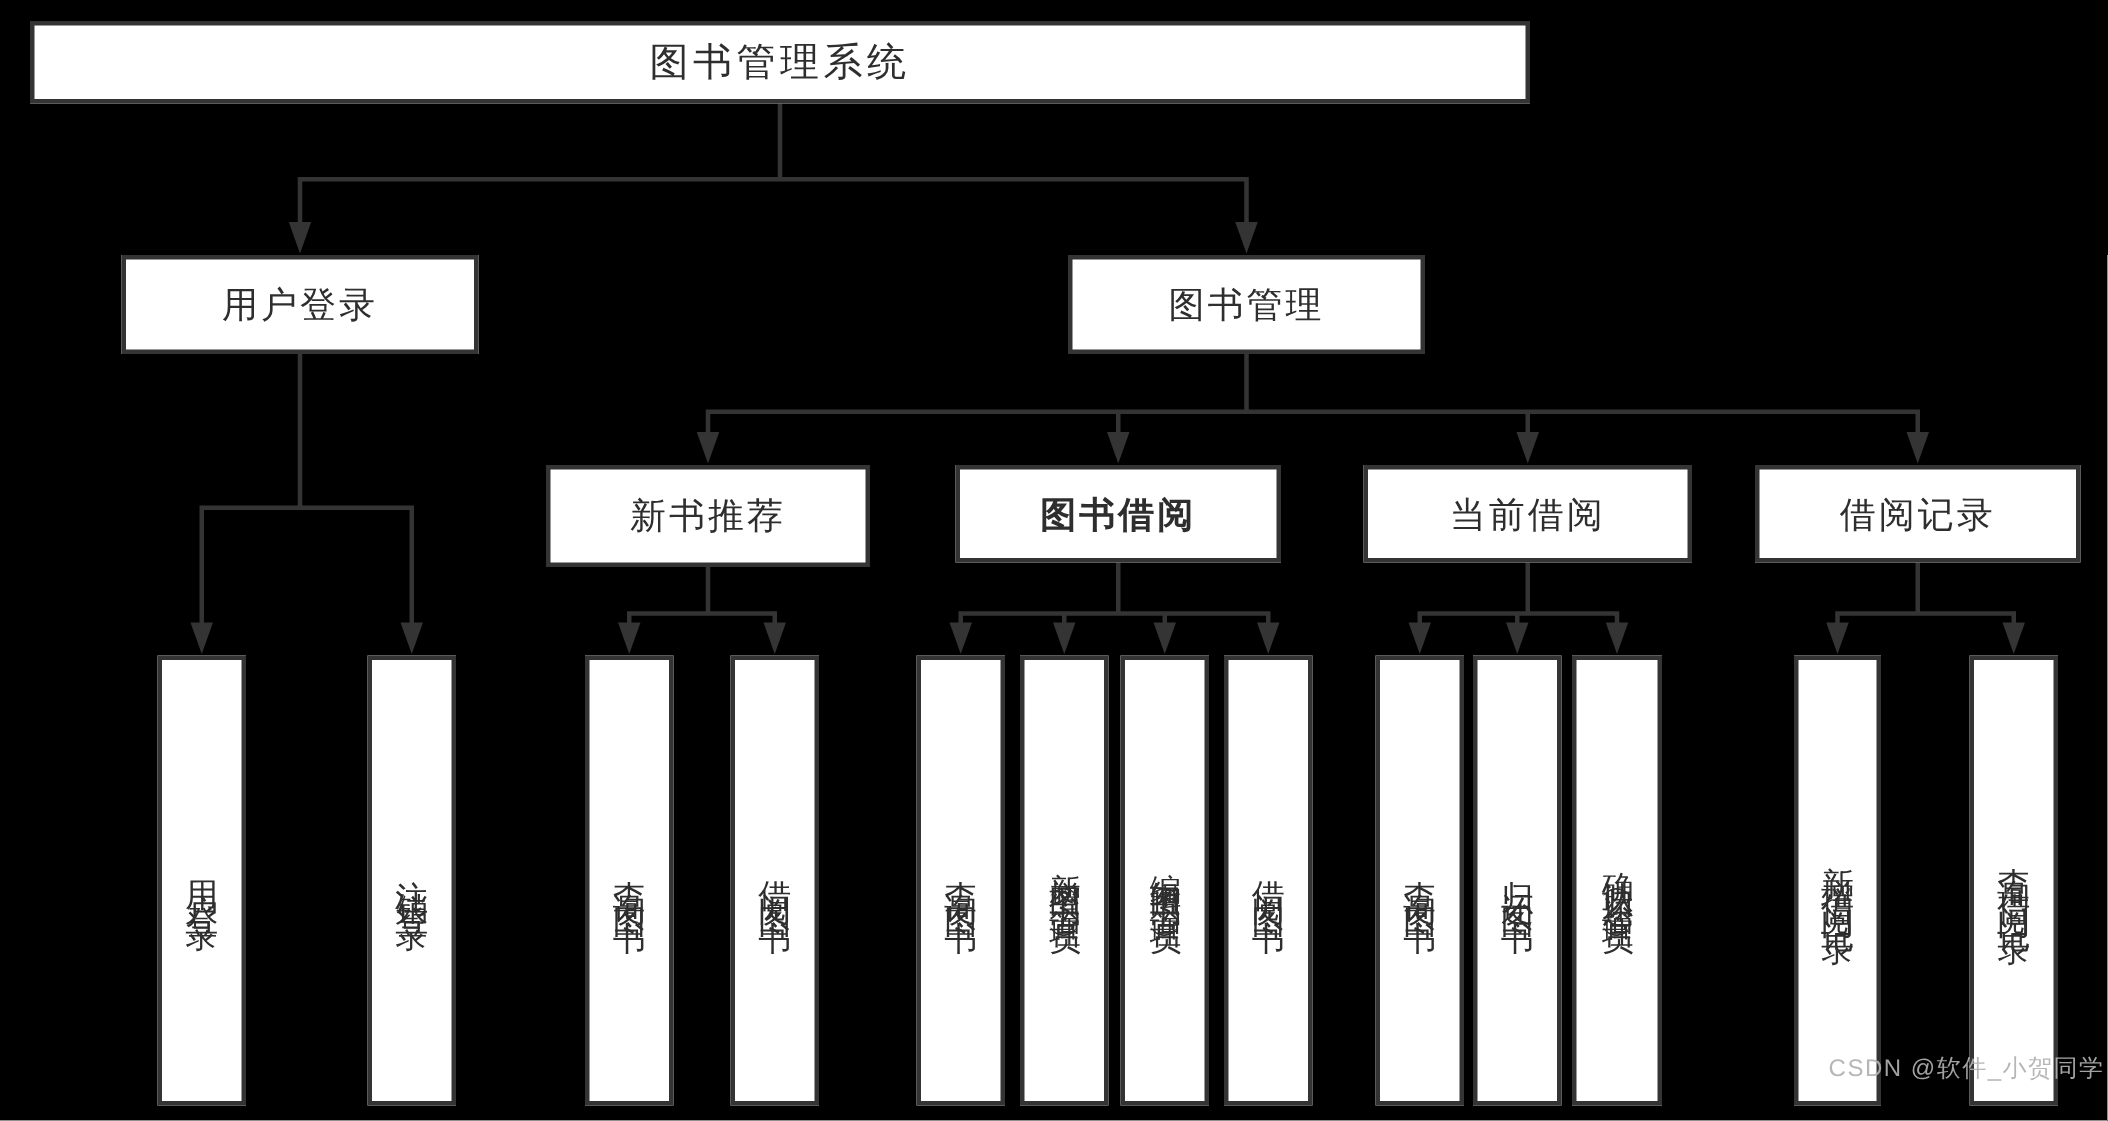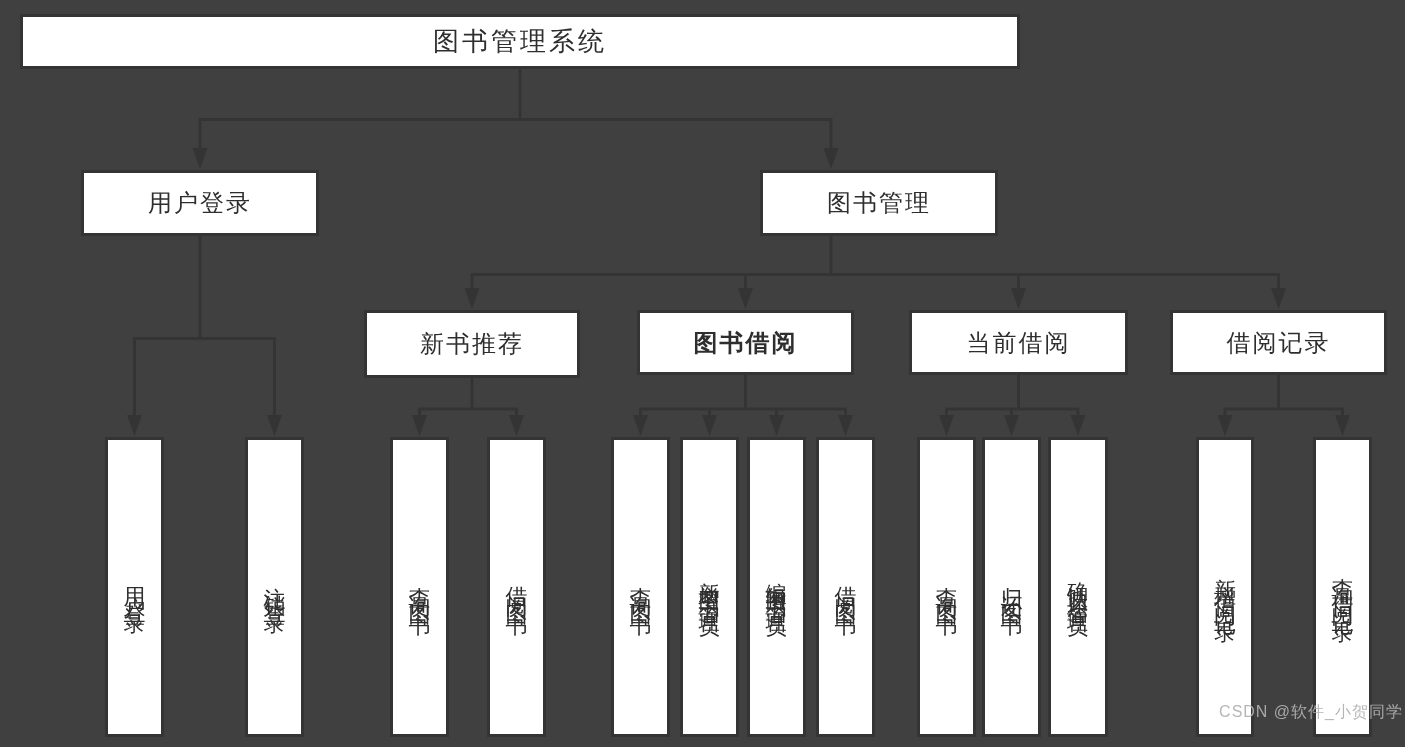--- a/index.html
+++ b/index.html
@@ -4,21 +4,21 @@
 <style>
   html, body {
     margin: 0;
     padding: 0;
     background: #ffffff;
   }
   .canvas {
     position: relative;
     width: 1405px;
     height: 747px;
-    background: #404040;
+    background: #000000;
     font-family: "Liberation Sans", sans-serif;
     overflow: hidden;
   }
   .connectors {
     position: absolute;
     left: 0;
     top: 0;
     width: 1405px;
     height: 747px;
     pointer-events: none;
@@ -118,21 +118,21 @@
       <polygon points="1004,415 1019,415 1011.5,436"></polygon>
       <polygon points="1070.5,415 1085.5,415 1078,436"></polygon>
       <polygon points="1217.5,415 1232.5,415 1225,436"></polygon>
       <polygon points="1335,415 1350,415 1342.5,436"></polygon>
     </g>
   </svg>
 
   <div class="box h root-box" style="left:20px; top:14px; width:1000px; height:55px;">图书管理系统</div>
 
   <div class="box h" style="left:81px; top:170px; width:238px; height:66px;">用户登录</div>
-  <div class="box h" style="left:712px; top:170px; width:238px; height:66px;margin-left:48px;">图书管理</div>
+  <div class="box h" style="left:712px; top:170px; width:238px; height:66px;">图书管理</div>
 
   <div class="box h" style="left:364px; top:310px; width:216px; height:68px;">新书推荐</div>
   <div class="box h" style="left:637px; top:310px; width:217px; height:65px;font-weight:bold;">图书借阅</div>
   <div class="box h" style="left:909px; top:310px; width:219px; height:65px;">当前借阅</div>
   <div class="box h" style="left:1170px; top:310px; width:217px; height:65px;">借阅记录</div>
 
   <div class="box v" style="left:105px; top:437px; width:59px; height:300px;">用户登录</div>
   <div class="box v" style="left:245px; top:437px; width:59px; height:300px;">注销登录</div>
 
   <div class="box v" style="left:390px; top:437px; width:59px; height:300px;">查询图书</div>

